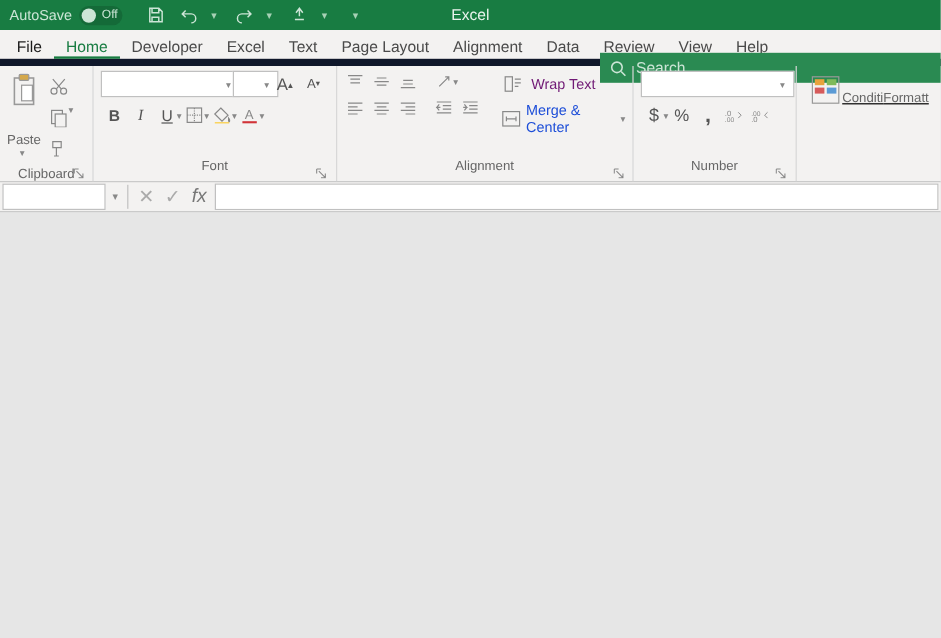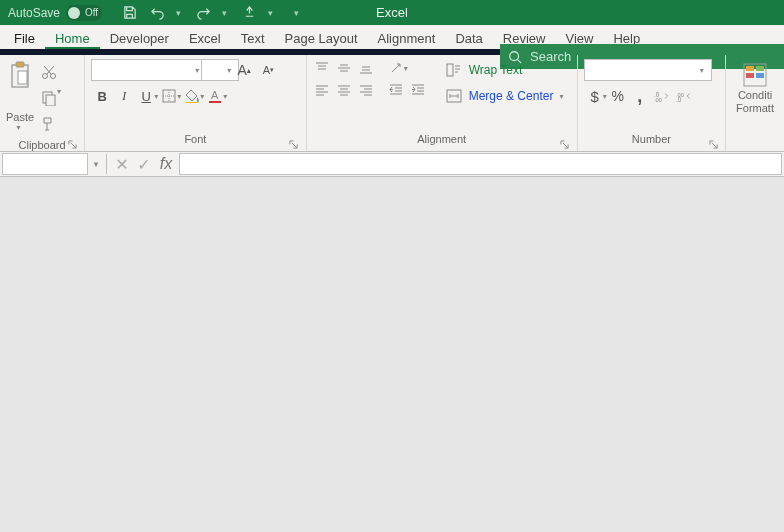--- a/index.html
+++ b/index.html
@@ -51,21 +51,21 @@
 .align-rows { display: flex; flex-direction: column; }
 .align-row { display: flex; align-items: center; }
 .align-group .group-content { gap: 8px; }
 
 
 .num-top { display: flex; padding: 2px; }
 .num-format { width: 128px; height: 22px; background: #fff; border: 1px solid #c0c0c0; }
 .num-bottom { display: flex; align-items: center; padding: 2px; }
 
 
-.styles-col { display: flex; flex-direction: column; align-items: center; padding: 4px 6px; cursor: pointer; }
+.styles-col { display: flex; flex-direction: row; align-items: flex-end; padding: 4px 6px; cursor: pointer; text-decoration: underline; }
 .styles-label { font-size: 11px; color: #666; line-height: 1.2; text-align: center; }
 
 
 .formulabar { height: 25px; background: #f3f2f1; display: flex; align-items: center; border-bottom: 1px solid #c0c0c0; }
 .namebox { width: 86px; height: 22px; background: #fff; border: 1px solid #c0c0c0; margin: 0 2px; }
 .namebox-dd { width: 12px; color: #888; font-size: 9px; cursor: pointer; text-align: center; }
 .fb-divider { width: 1px; height: 20px; background: #c0c0c0; margin: 0 4px; }
 .fb-btn { width: 22px; height: 22px; display: flex; align-items: center; justify-content: center; color: #aaa; cursor: pointer; }
 .fb-input-wrap { flex: 1; height: 22px; background: #fff; border: 1px solid #c0c0c0; margin: 0 2px; }
 
@@ -287,21 +287,21 @@
         </div>
       </div>
       <div class="align-rows">
         <div class="align-row" style="padding:2px">
           <div class="fbtn wide">
               <svg width="16" height="14" viewBox="0 0 16 14" fill="none" stroke="#888">
                 <rect x="1" y="1" width="6" height="12"></rect>
                 <path d="M9 3h5 M9 6h5 M9 9h3"></path>
               </svg>
             </div>
-          <span style="font-size:12px;color:#15803d">Wrap Text</span>
+          <span style="font-size:12px;color:#701a75">Wrap Text</span>
         </div>
         <div class="align-row" style="padding:2px">
           <div class="fbtn wide">
               <svg width="16" height="14" viewBox="0 0 16 14" fill="none" stroke="#888">
                 <rect x="1" y="1" width="14" height="12"></rect>
                 <path d="M4 7h8 M4 5v4 M12 5v4"></path>
               </svg>
             </div>
           <span style="font-size:12px;color:#1d4ed8">Merge &amp; Center</span>
           <span class="dd-arr" style="margin-left:6px">▾</span>

